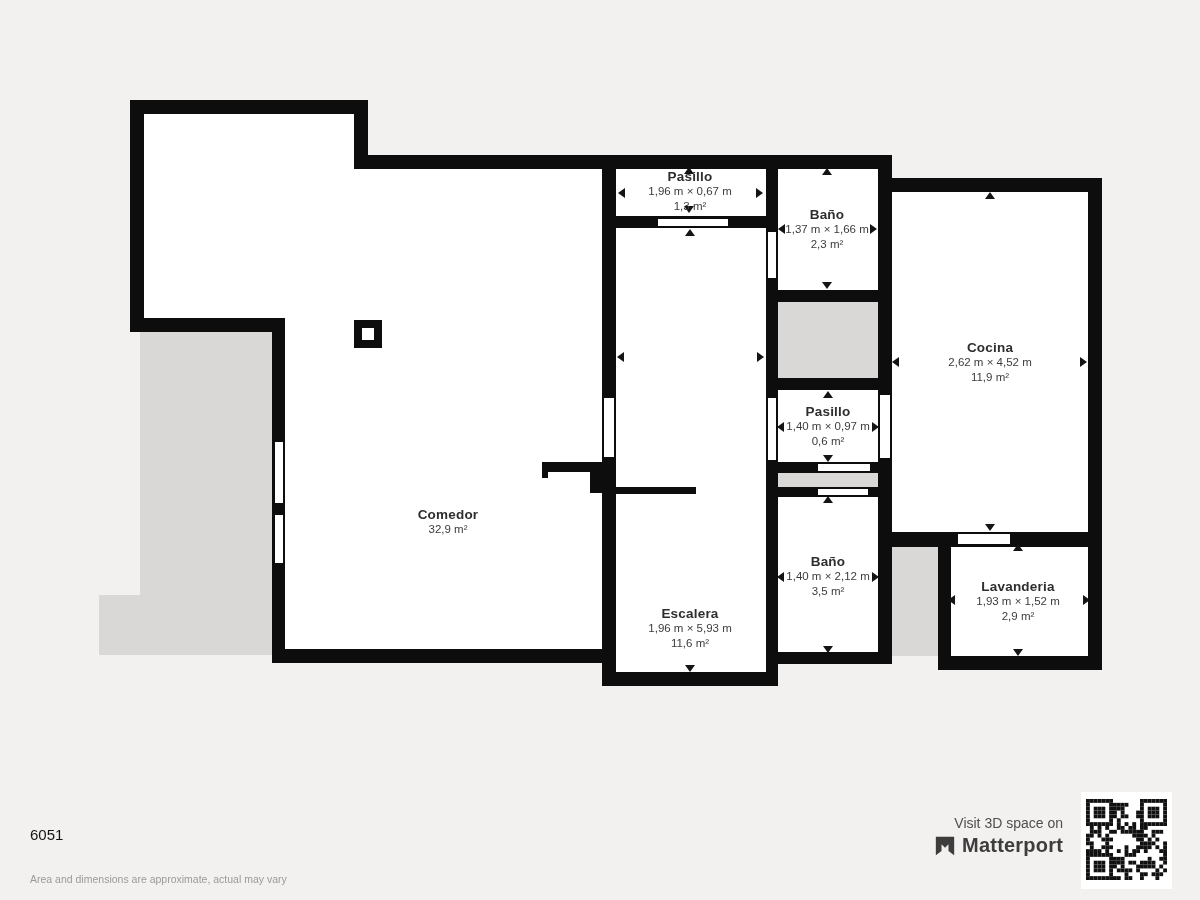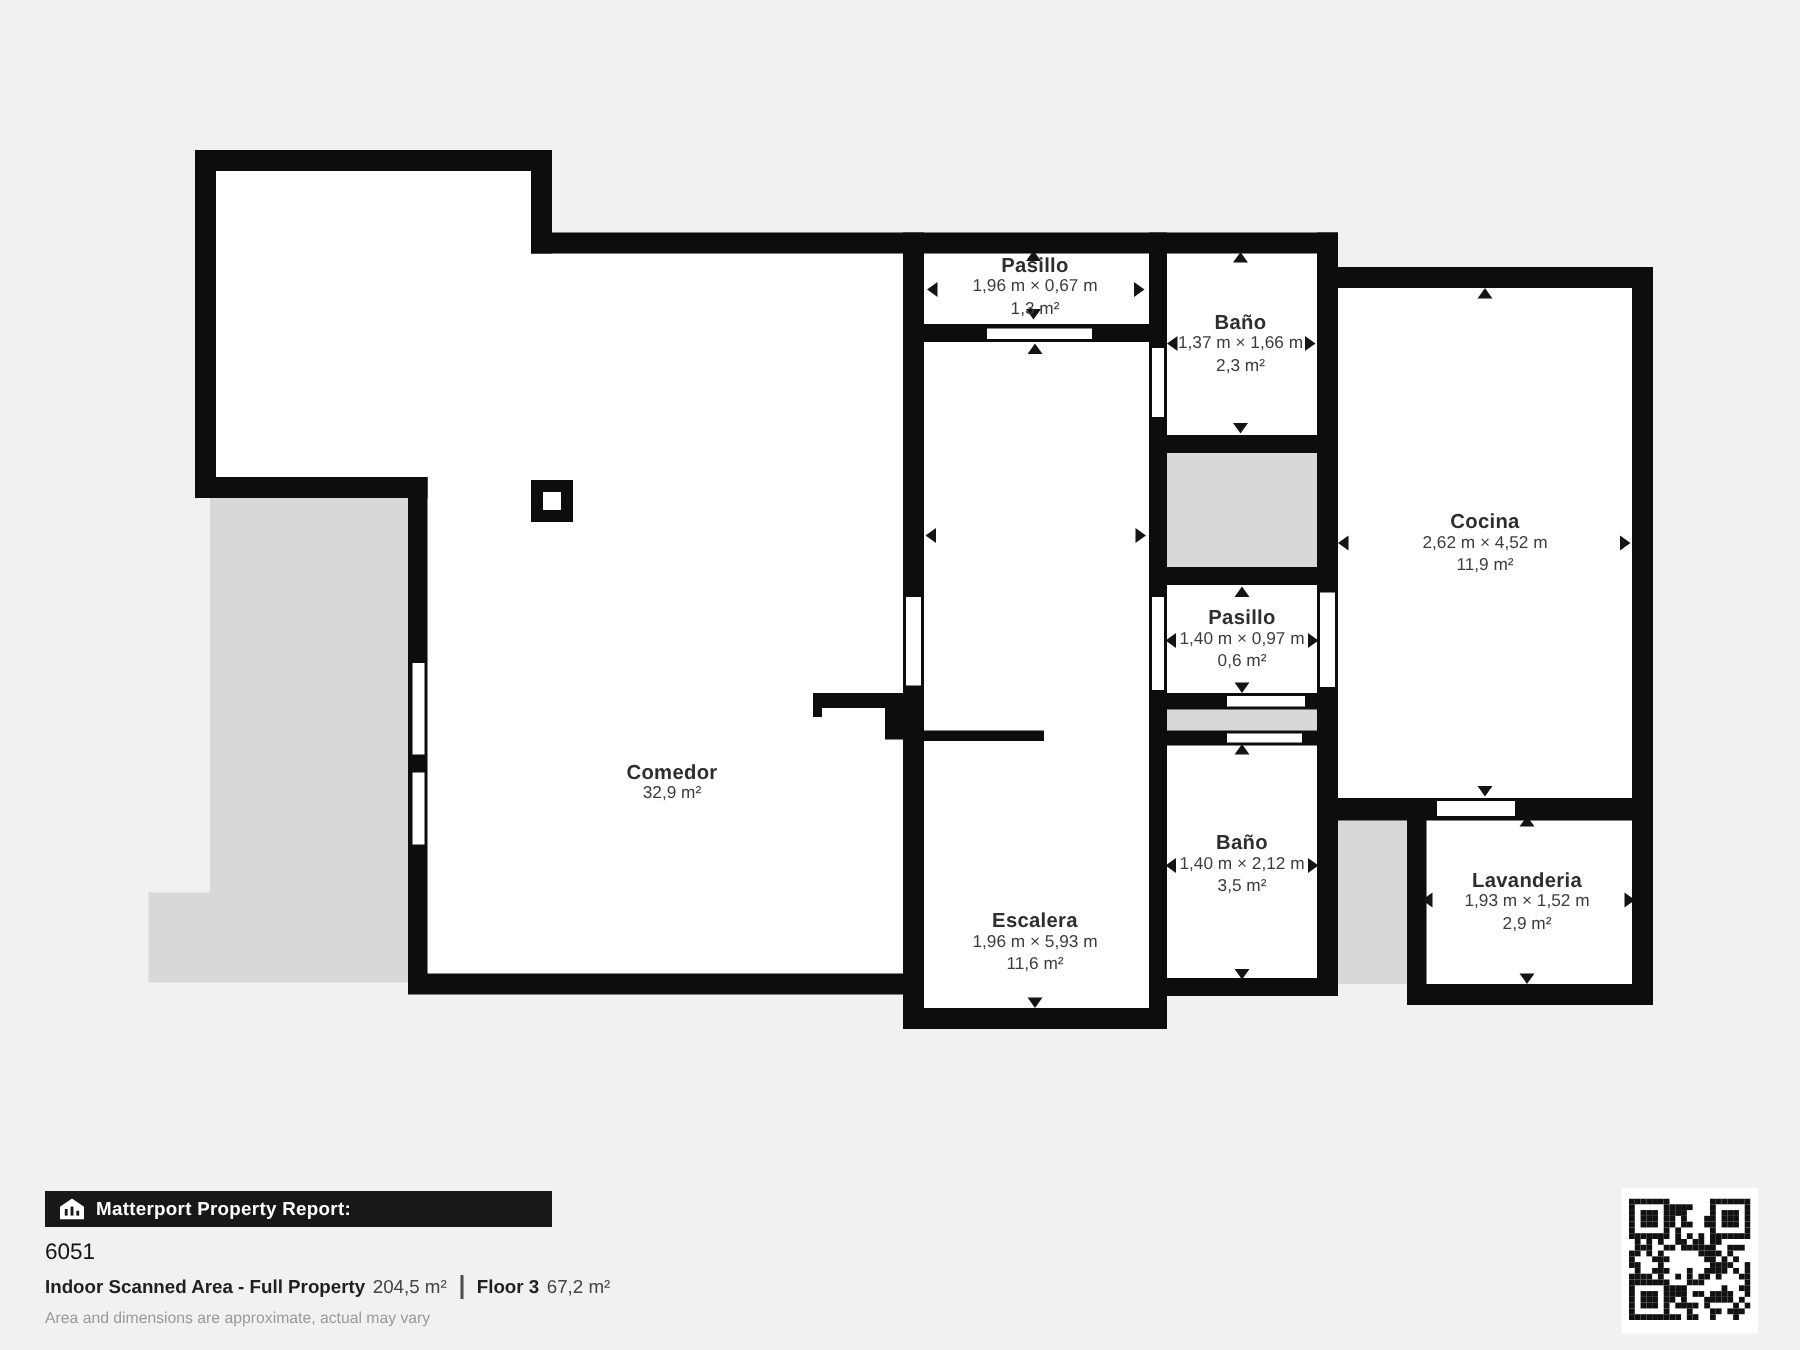--- a/index.html
+++ b/index.html
@@ -155,42 +155,35 @@
       <div class="rmeta">1,40 m × 2,12 m</div>
       <div class="rmeta">3,5 m²</div>
     </div>
       <div class="rlabel" style="left: 1018px; top: 601px; z-index: 5;">
       <div class="rname">Lavanderia</div>
       <div class="rmeta">1,93 m × 1,52 m</div>
       <div class="rmeta">2,9 m²</div>
     </div>
     </div>
 
-  <div class="report-bar">
-    <svg width="16" height="14" viewBox="0 0 16 14">
-      <path d="M8 0 L16 5.5 V14 H0 V5.5 Z" fill="#ffffff"></path>
-      <rect x="3.2" y="7" width="1.9" height="4.4" fill="#181818"></rect>
-      <rect x="7.05" y="5.4" width="1.9" height="6" fill="#181818"></rect>
-      <rect x="10.9" y="8.2" width="1.9" height="3.2" fill="#181818"></rect>
-    </svg>
-    <span>Matterport Property Report:</span>
+
+  <div class="prop-id">6051</div>
+
+
+  <div class="note">Area and dimensions are approximate, actual may vary</div>
+
+  <div class="brand-block">
+    <div class="visit">Visit 3D space on</div>
+    <div class="brand-row">
+      <svg width="22" height="22" viewBox="0 0 24 24">
+        <path d="M2 2 H22 V22 L15.8 17.4 V10.2 L12 14 L8.2 10.2 V17.4 L2 22 Z" fill="#3d3d3d"></path>
+      </svg>
+      <span class="brand">Matterport</span>
+    </div>
   </div>
-
-  <div class="prop-id">6051</div>
-
-  <div class="stats">
-    <span class="b">Indoor Scanned Area - Full Property</span>
-    <span class="v">204,5 m²</span>
-    <span class="sep"></span>
-    <span class="b">Floor 3</span>
-    <span class="v">67,2 m²</span>
-  </div>
-
-  <div class="note">Area and dimensions are approximate, actual may vary</div>
-
 
   <div class="qr-box">
     <svg class="qr" viewBox="0 0 84 84">
         <rect x="0" y="0" width="4" height="4"></rect>
         <rect x="4" y="0" width="4" height="4"></rect>
         <rect x="8" y="0" width="4" height="4"></rect>
         <rect x="12" y="0" width="4" height="4"></rect>
         <rect x="16" y="0" width="4" height="4"></rect>
         <rect x="20" y="0" width="4" height="4"></rect>
         <rect x="24" y="0" width="4" height="4"></rect>

